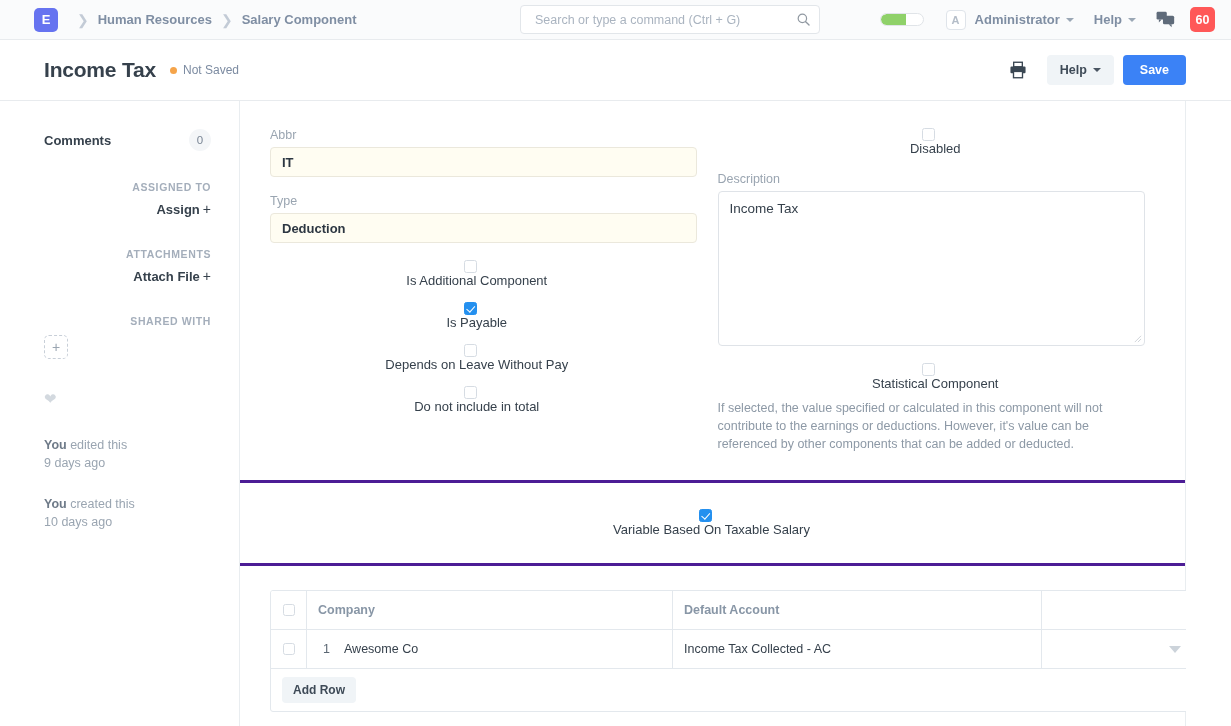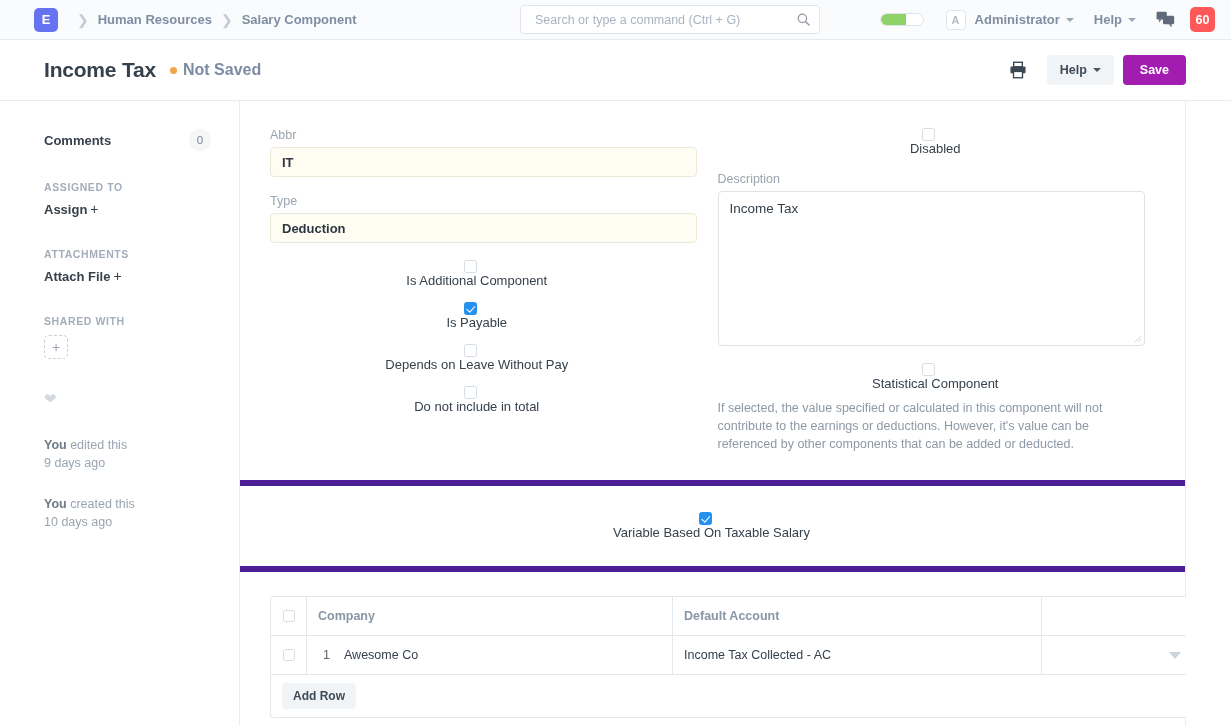--- a/index.html
+++ b/index.html
@@ -80,34 +80,34 @@
     position: absolute; top: 40px; left: 0; width: 1231px; height: 61px;
     background: #fff; border-bottom: 1px solid #e8ebee;
     display: flex; align-items: center;
   }
   .doc-title {
     font-size: 21px; font-weight: bold; color: #36414c; margin-left: 44px;
     letter-spacing: -0.2px;
   }
   .indicator {
     display: flex; align-items: center; margin-left: 14px;
-    font-size: 16px; font-weight: bold; color: #7c8ba1;
+    font-size: 12px; font-weight: normal; color: #7c8ba1;
   }
   .indicator .dot {
     width: 7px; height: 7px; border-radius: 50%; background: #f5a44a; margin-right: 6px;
   }
   .title-actions { margin-left: auto; display: flex; align-items: center; margin-right: 45px; }
   .print-icon { width: 18px; height: 18px; margin-right: 20px; cursor: pointer; }
   .btn {
     font-size: 12.5px; font-weight: bold; border-radius: 4px; border: none;
     height: 30px; padding: 0 13px; cursor: pointer; display: flex;
     align-items: center; font-family: "Liberation Sans", sans-serif;
   }
   .btn-default { background: #f0f4f7; color: #3e4a57; margin-right: 9px; }
-  .btn-primary { background: #a21caf; color: #fff; padding: 0 17px; }
+  .btn-primary { background: #3b82f6; color: #fff; padding: 0 17px; }
   .btn .caret-dn { border-top-color: #4a5562; }
 
   
   .body-wrap {
     position: absolute; top: 101px; left: 0; width: 1231px; height: 625px;
     background: #fff; display: flex;
   }
   .sidebar { width: 240px; flex: none; border-right: 1px solid #e9edf0; padding: 28px 0 0 0; }
   .sb-row { padding: 0 28px 0 44px; }
   .sb-comments {
@@ -120,32 +120,32 @@
     color: #7a8695; font-size: 11.5px; display: flex; align-items: center;
     justify-content: center;
   }
   .sb-head {
     font-size: 10.5px; font-weight: bold; color: #a4aebb; letter-spacing: .6px;
     margin-bottom: 8px;
   }
   .sb-action { font-size: 13px; font-weight: bold; color: #36414c; cursor: pointer; }
   .sb-action .plus { font-weight: normal; font-size: 14px; margin-left: 3px; }
   .sb-muted { font-size: 12.5px; color: #a9b2bd; cursor: pointer; }
-  .sb-block { margin-bottom: 31px; }
+  .sb-block { margin-bottom: 31px; text-align: right; }
   .share-add {
     width: 24px; height: 24px; border: 1px dashed #c8cfd8; border-radius: 5px;
     color: #9aa5b1; font-size: 14px; display: flex; align-items: center;
     justify-content: center; cursor: pointer;
   }
   .heart { color: #d3d9df; font-size: 15px; margin: 22px 0 29px 0; cursor: pointer; }
   .activity { font-size: 12.5px; color: #9aa5b1; line-height: 17.5px; margin-bottom: 24px; }
   .activity b { color: #6e7a88; }
 
   .content { flex: 1; border-right: 1px solid #e9edf0; max-width: 946px; }
-  .section { border-bottom: 6px solid #4c1d95; }
+  .section { border-bottom: 3px solid #4c1d95; }
   .sec-pad { padding: 27px 32px 27px 30px; }
   .cols { display: flex; }
   .col { width: 50%; padding-right: 28px; }
   .col.right { padding-right: 0; padding-left: 6px; }
 
   .fld-label { font-size: 12.5px; color: #9aa5b1; margin-bottom: 5px; }
   .fld-input {
     width: 427px; height: 30px; border: 1px solid #ebe8dc; border-radius: 4px;
     background: #fffdf2; font-size: 13px; font-weight: bold; color: #2d3742;
     padding: 0 11px; font-family: "Liberation Sans", sans-serif; outline: none;

